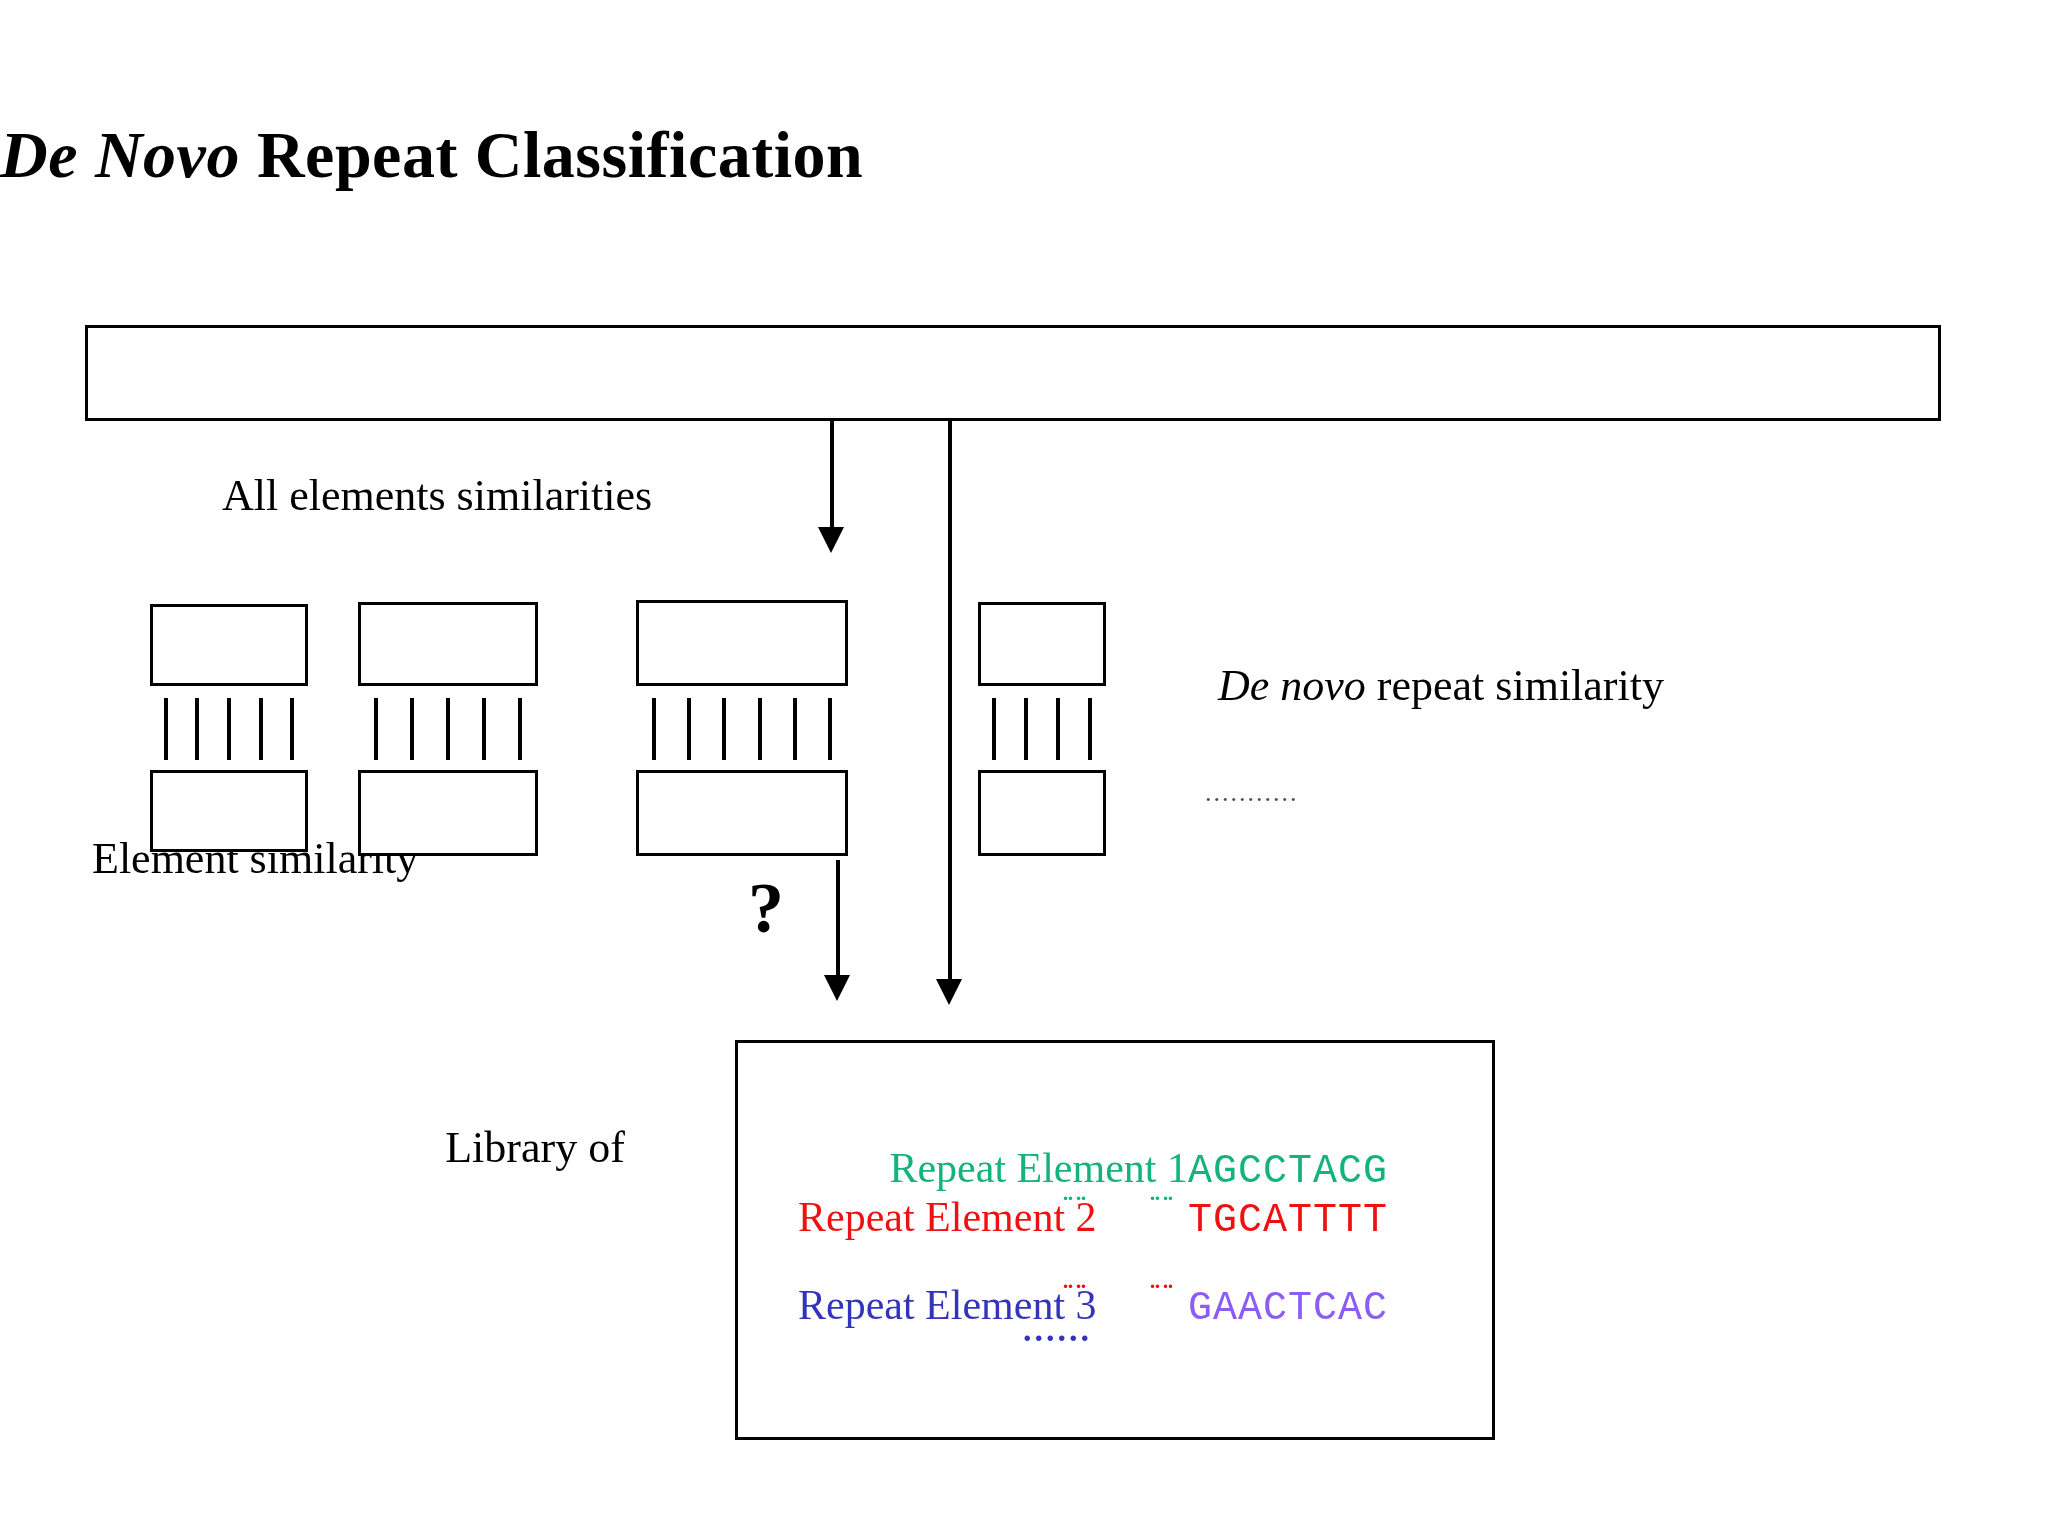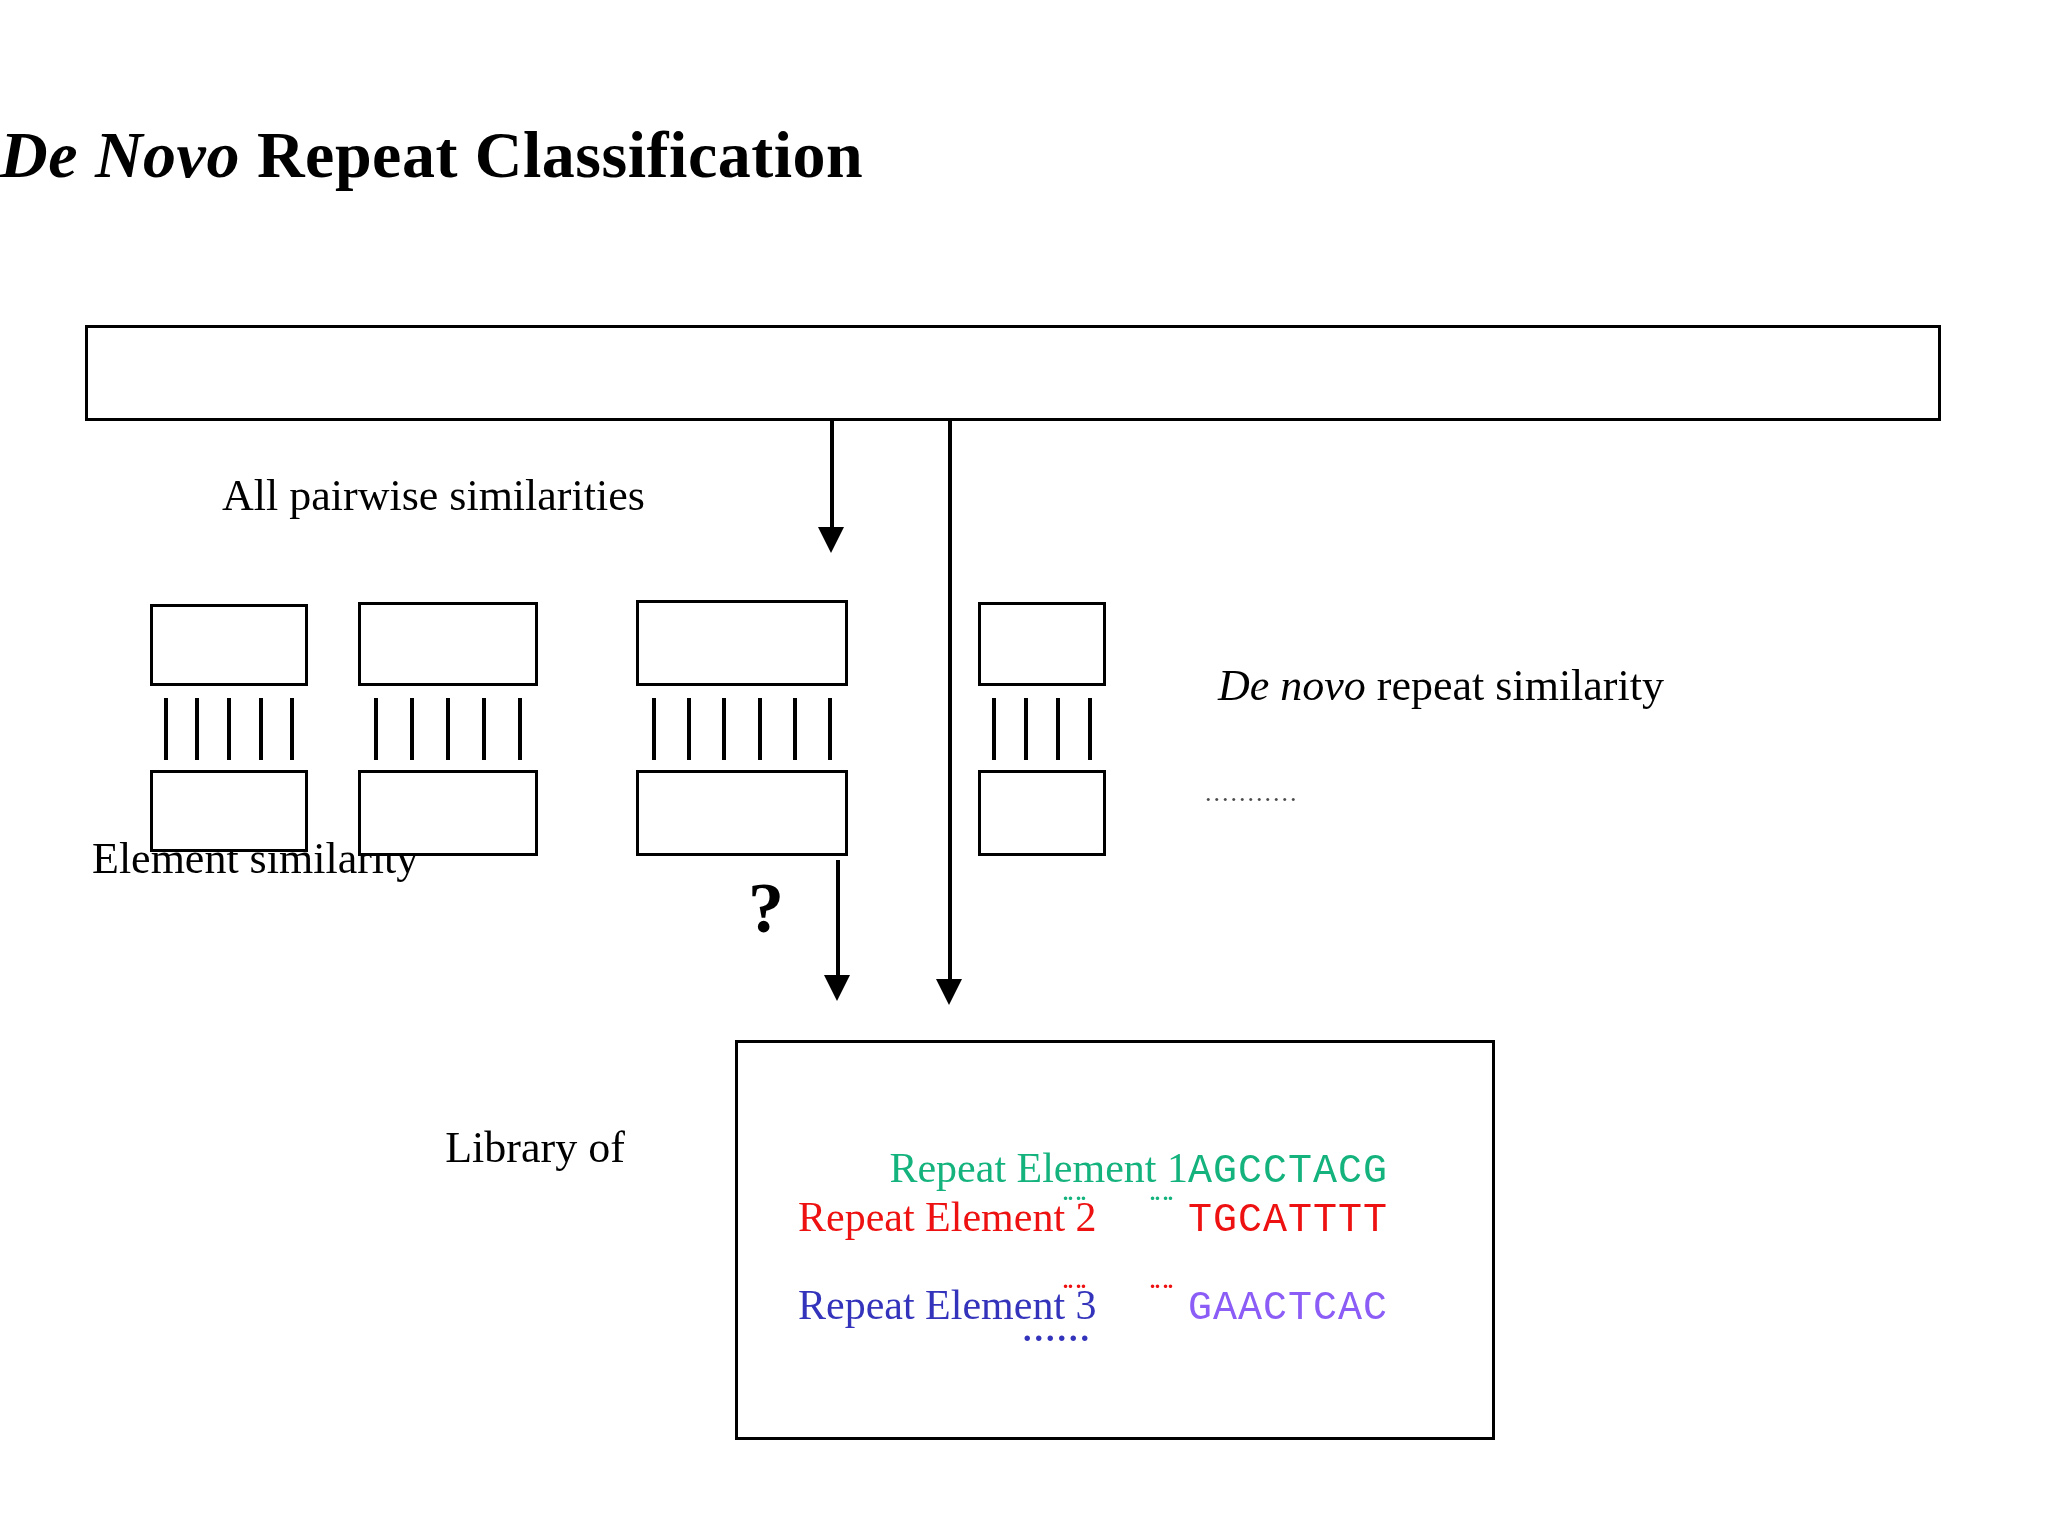--- a/index.html
+++ b/index.html
@@ -203,21 +203,21 @@
 
 <div class="vline" id="conn-a-line"></div>
 <div class="arrowhead" id="conn-a-head"></div>
 
 <div class="vline" id="conn-b-line"></div>
 <div class="arrowhead" id="conn-b-head"></div>
 
 <div class="vline" id="conn-c-line"></div>
 <div class="arrowhead" id="conn-c-head"></div>
 
-<div class="plain-label" id="label-all-pairwise">All pairwise similarities</div>
+<div class="plain-label" id="label-all-pairwise">All elements similarities</div>
 
 <div class="plain-label" id="label-pairwise-sim">Element similarity</div>
 
 <div class="plain-label" id="label-denovo-comp">
   <span class="ital">De novo</span><span> repeat similarity</span>
 </div>
 
 <div id="denovo-dots">...........</div>
 
 <div id="question-mark">?</div>

